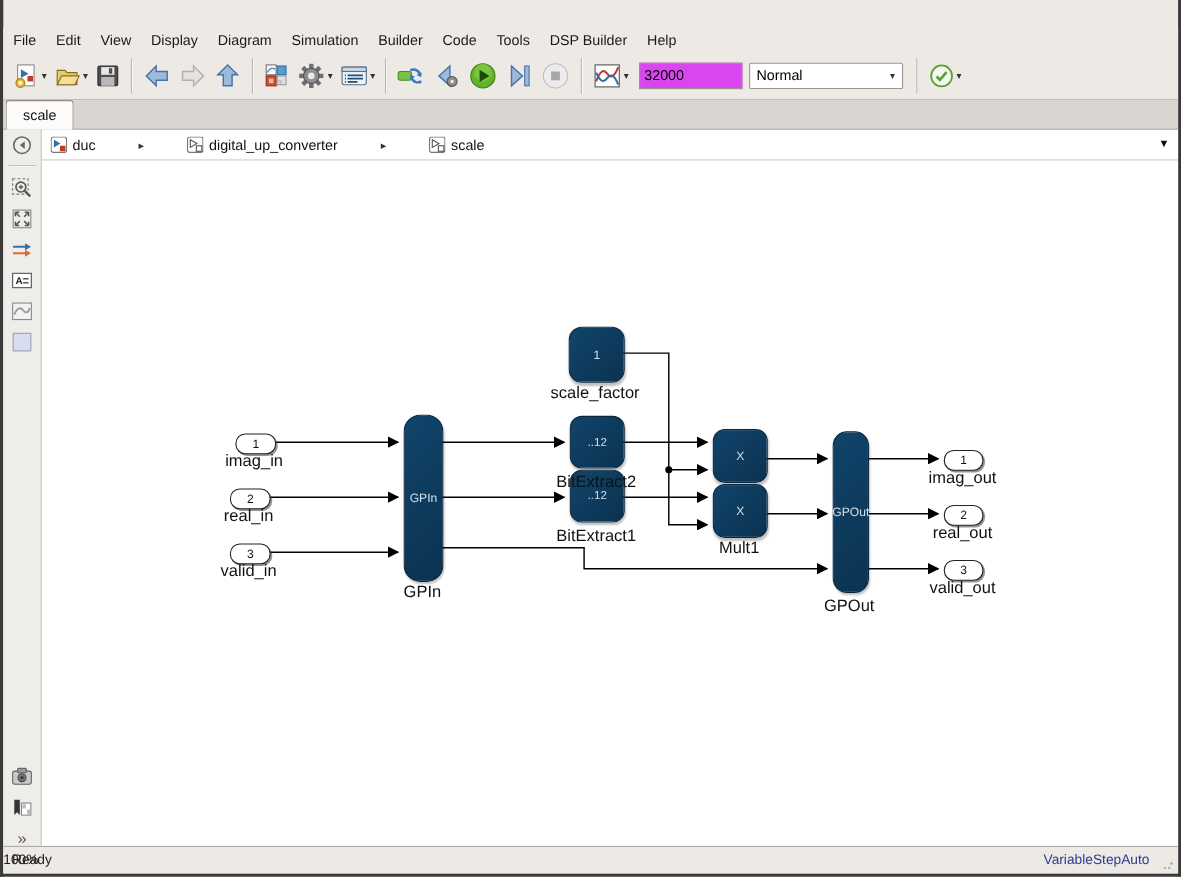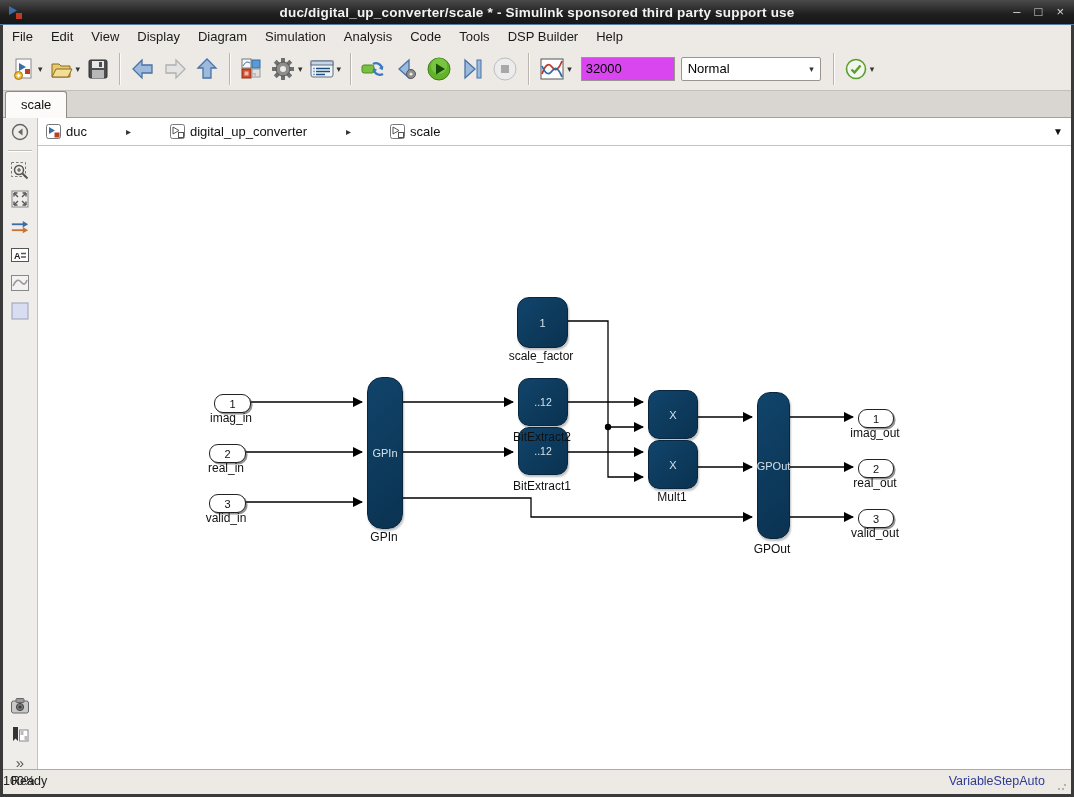--- a/index.html
+++ b/index.html
@@ -43,21 +43,21 @@
             border-bottom:1px solid #c6c2bc;display:flex;align-items:center;font-size:13px;color:#111;gap:32px;}
   .crumb{display:flex;align-items:center;gap:5px;padding:0 4px;}
   .crumbsep{font-size:10px;color:#333;padding:0 3px;}
   .crumbdd{position:absolute;right:8px;font-size:10px;color:#111;}
   .canvas{position:absolute;left:38px;right:3px;top:146px;bottom:27px;background:#ffffff;overflow:hidden;}
   .canvas svg.wires{position:absolute;left:0;top:0;}
   
   .blk{position:absolute;background:linear-gradient(135deg,#11446b,#0d3a5c 55%,#0b3251);
        border:1px solid #08263d;color:#d3e0ea;display:flex;align-items:center;justify-content:center;
        font-size:11px;box-shadow:1px 2px 2px rgba(0,0,0,.25);white-space:nowrap;}
-  .lbl{position:absolute;width:120px;text-align:center;font-size:12px;color:#111;white-space:nowrap;}
+  .lbl{position:absolute;width:120px;text-align:center;font-size:15px;color:#111;white-space:nowrap;}
   .port{position:absolute;width:35px;height:17px;background:#fff;border:1px solid #222;
         border-radius:9px;box-shadow:1.5px 1.5px 0 rgba(60,60,60,.55);
         font-size:11px;color:#111;display:flex;align-items:center;justify-content:center;}
   .annot{position:absolute;left:540px;top:437px;width:109px;height:37px;border-radius:6px;
          border:1px solid #1a2430;color:#e9eef5;font-size:11px;display:flex;align-items:center;justify-content:center;
          background:
            linear-gradient(115deg,rgba(90,140,220,.30),rgba(5,15,45,.55) 60%,rgba(40,70,140,.35)),
            repeating-linear-gradient(90deg,#142f6b 0 5px,#1d4a8c 5px 8px,#0c1d4a 8px 13px),
            #10265c;
          box-shadow:1px 2px 3px rgba(0,0,0,.35);}
@@ -70,41 +70,29 @@
   .grip{position:absolute;right:4px;bottom:3px;width:10px;height:10px;
         background:radial-gradient(circle at 2px 8px,#b5b1ab 1px,transparent 1.4px),
                    radial-gradient(circle at 6px 8px,#b5b1ab 1px,transparent 1.4px),
                    radial-gradient(circle at 8px 4px,#b5b1ab 1px,transparent 1.4px);}
 </style>
 </head>
 <body>
 
 <div class="window">
 
-  <div class="titlebar">
-    <svg class="appicon" viewBox="0 0 17 17">
-      <path d="M2 2 l8 4.5 -8 4.5 z" fill="#3b6ea5"></path>
-      <rect x="9" y="9" width="6" height="6" fill="#c03b22"></rect>
-    </svg>
-    <div class="title">duc/digital_up_converter/scale * - Simulink sponsored third party support use</div>
-    <div class="winbtns">
-      <span>–</span>
-      <span>□</span>
-      <span>×</span>
-    </div>
-  </div>
 
   <div class="menubar">
     <span class="mi">File</span>
     <span class="mi">Edit</span>
     <span class="mi">View</span>
     <span class="mi">Display</span>
     <span class="mi">Diagram</span>
     <span class="mi">Simulation</span>
-    <span class="mi">Analysis</span>
+    <span class="mi">Builder</span>
     <span class="mi">Code</span>
     <span class="mi">Tools</span>
     <span class="mi">DSP Builder</span>
     <span class="mi">Help</span>
   </div>
 
   <div class="toolbar">
     <div class="tbtn">
       <svg width="24" height="24" viewBox="0 0 24 24">
         <rect x="4" y="2" width="15" height="19" fill="#fdfdfd" stroke="#8a8a8a"></rect>

